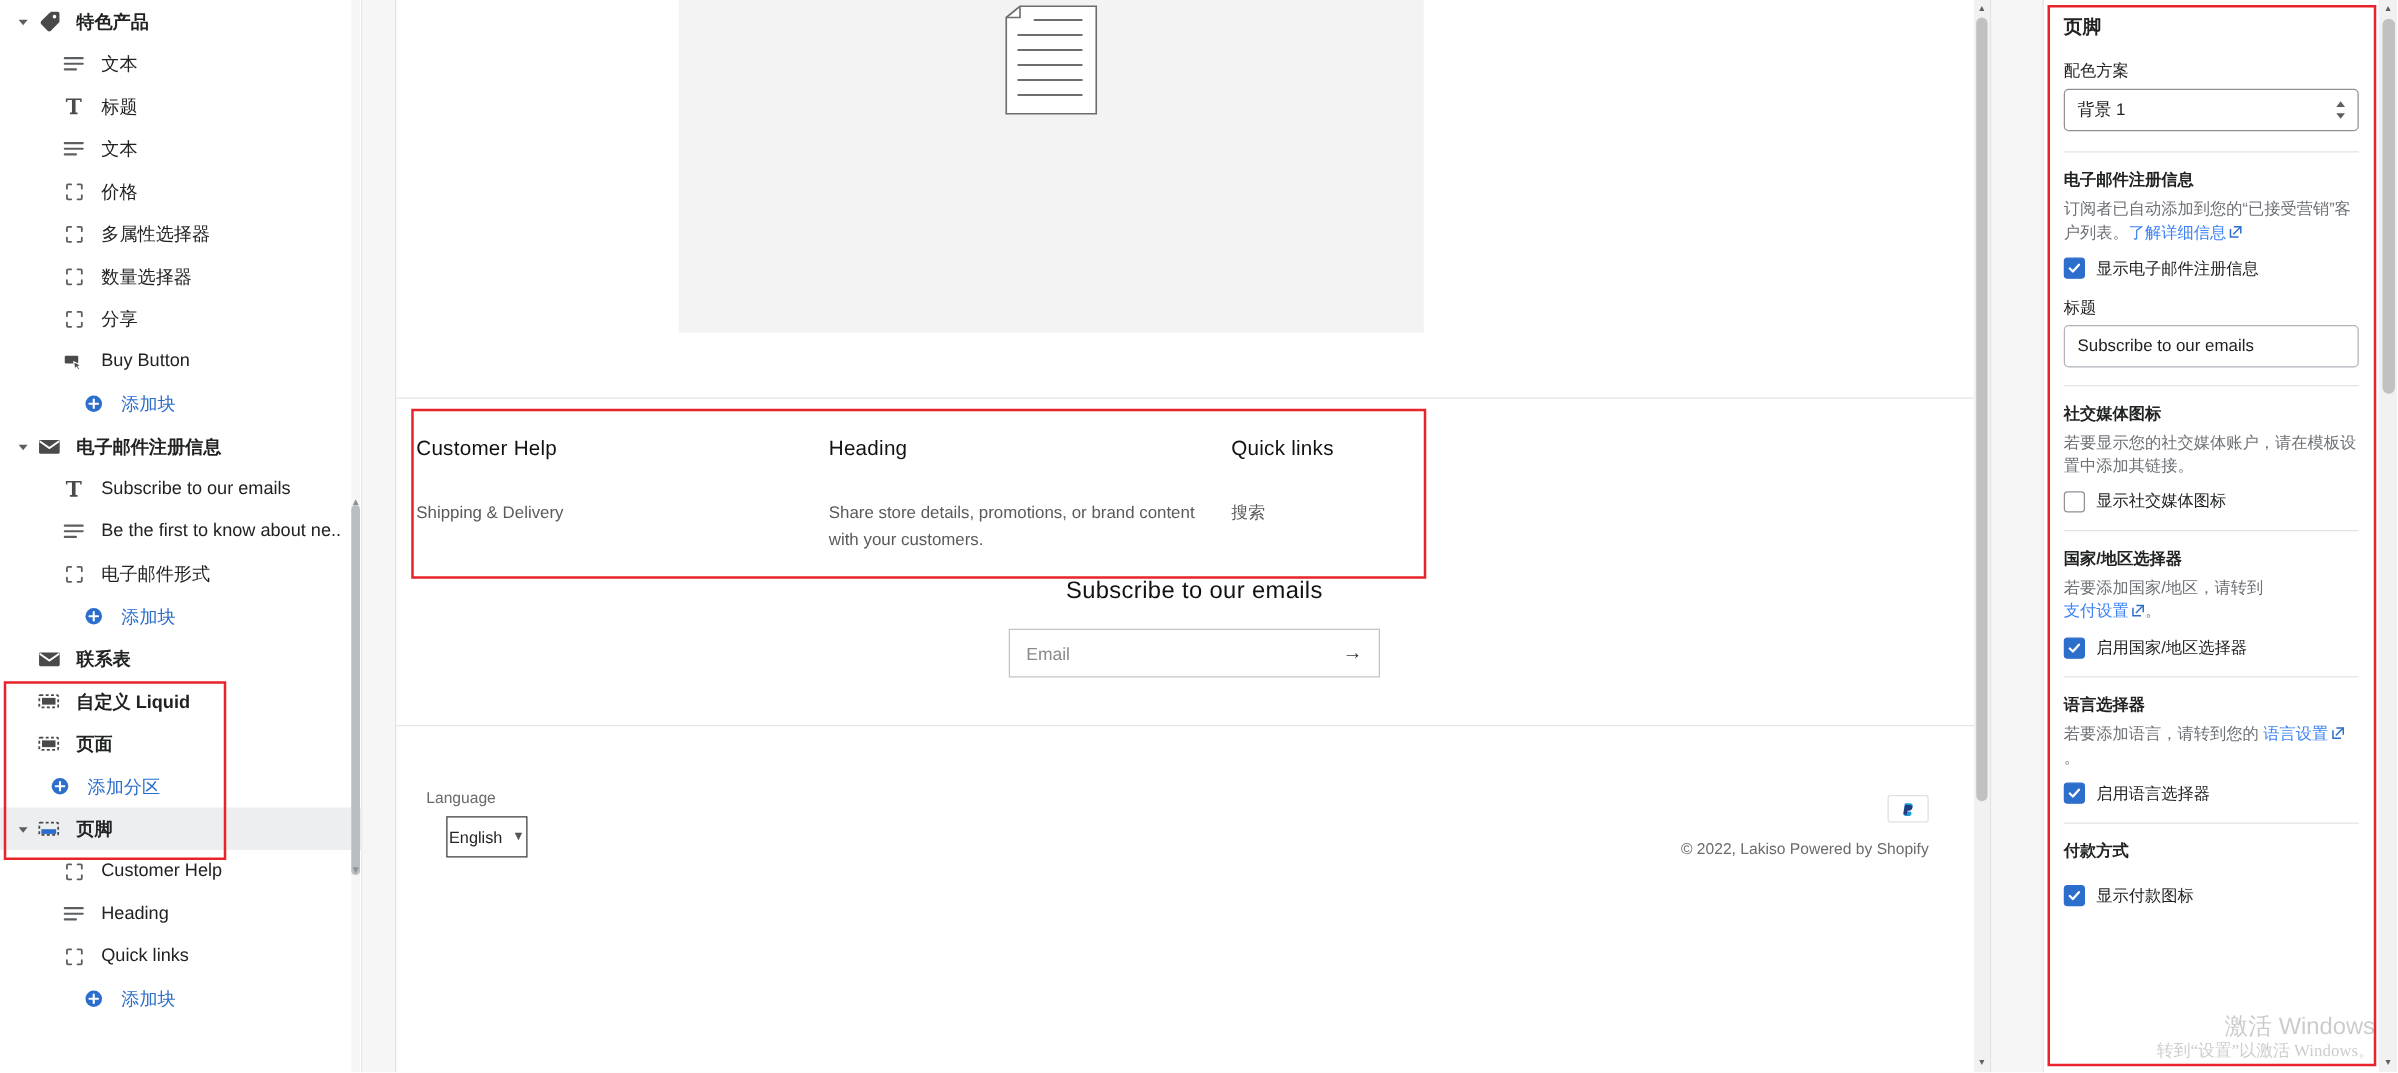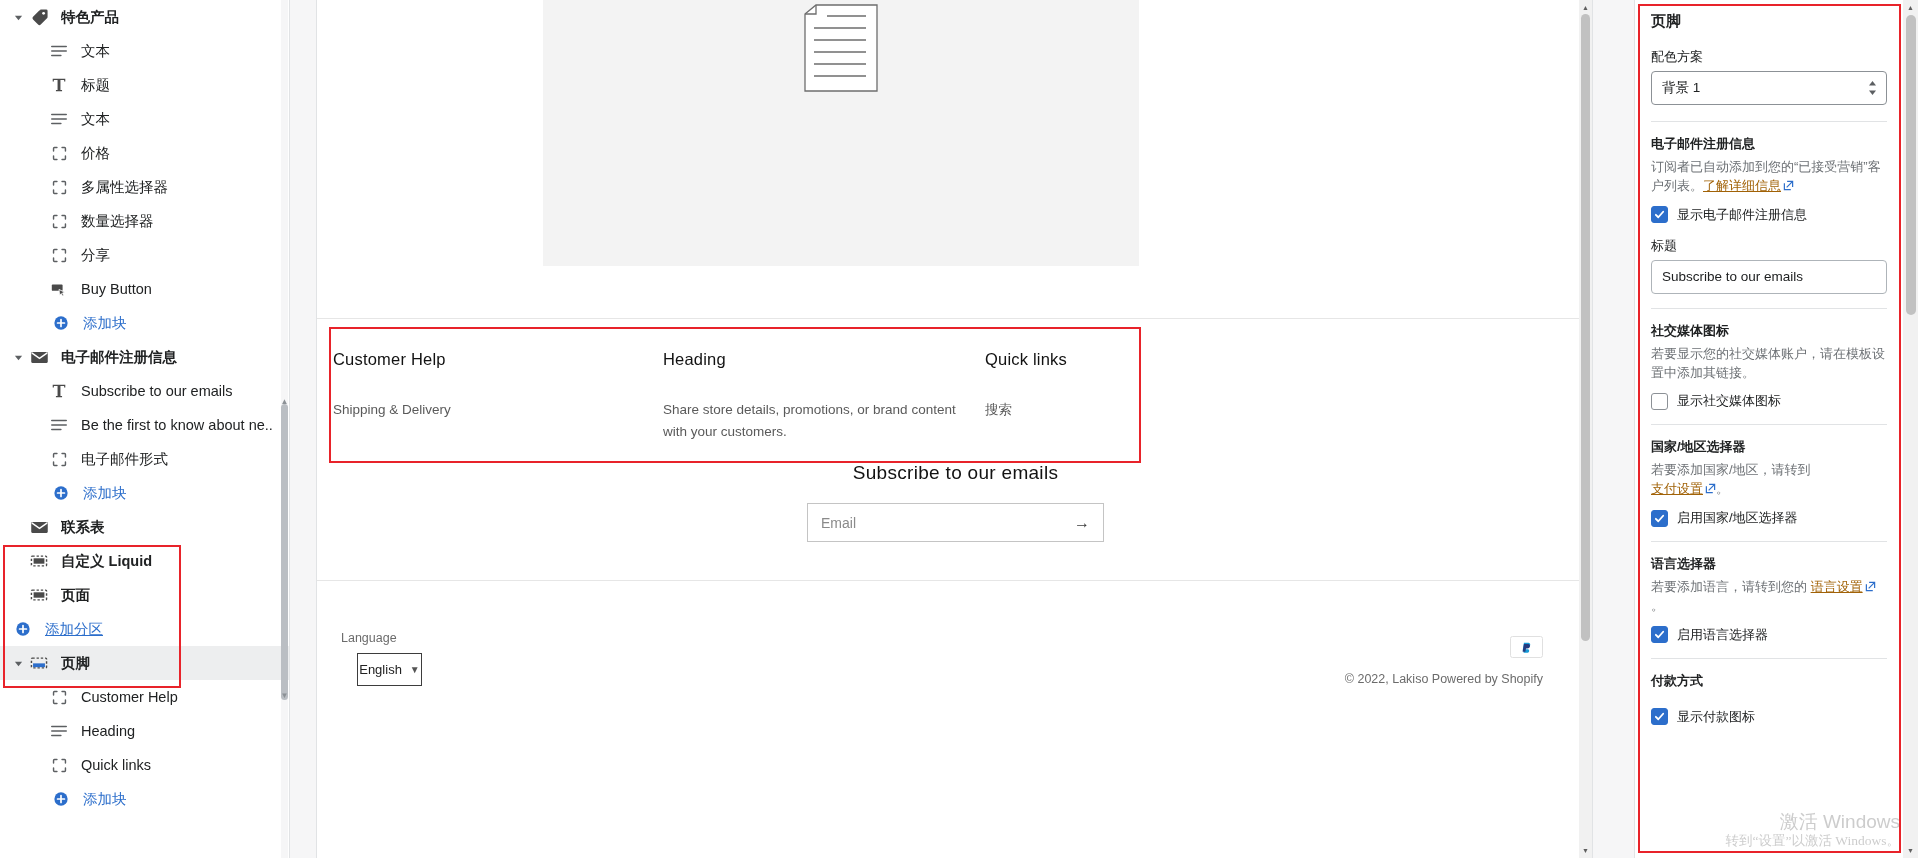--- a/index.html
+++ b/index.html
@@ -44,22 +44,22 @@
   .sb-row .caret svg { width: 9px; height: 9px; }
   .sb-ico {
     width: 22px; height: 22px;
     flex: 0 0 22px;
     display: flex; align-items: center; justify-content: center;
     margin-right: 11px;
     color: #5c5f62;
   }
   .sb-ico svg { display: block; }
   .sb-label { overflow: hidden; text-overflow: clip; }
-  .sb-row.addlink { color: #2c6ecb; padding-left: 50px; }
-  .sb-row.addlink.section-level { padding-left: 12px; text-decoration: underline; }
+  .sb-row.addlink { color: #2c6ecb; padding-left: 64px; }
+  .sb-row.addlink.section-level { padding-left: 37px; }
   .sb-row.addlink .sb-ico { color: #2c6ecb; }
   .sb-row.selected { background: #edeeef; }
 
   .hl-footer-box {
     position: absolute;
     left: 3px; top: 545px;
     width: 178px; height: 143px;
     border: 2.5px solid #e8232a;
     pointer-events: none;
     z-index: 20;
@@ -196,21 +196,21 @@
   .rp-inner { padding: 9px 16px 0 16px; width: 268px; }
   .rp-title {
     font-size: 15px; font-weight: bold; color: #202223;
     margin-bottom: 17px; margin-top: 3px;
   }
   .rp-lbl { font-size: 13px; color: #202223; margin-bottom: 5px; }
   .rp-lbl.bold { font-weight: bold; }
   .rp-help {
     font-size: 13px; color: #6d7175; line-height: 1.45; margin-bottom: 10px;
   }
-  .rp-link { color: #a16207; text-decoration: underline; cursor: pointer; }
+  .rp-link { color: #3b82f6; cursor: pointer; }
   .ext-ico { display: inline-block; width: 11px; height: 11px; vertical-align: -1px; margin-left: 2px; }
   .rp-select {
     position: relative;
     height: 34px; border: 1px solid #8c9196; border-radius: 4px;
     background: #fff; display: flex; align-items: center;
     padding: 0 10px; font-size: 13.5px; color: #202223;
     margin-bottom: 16px;
   }
   .rp-select .stepper {
     position: absolute; right: 9px; top: 50%; transform: translateY(-50%);

